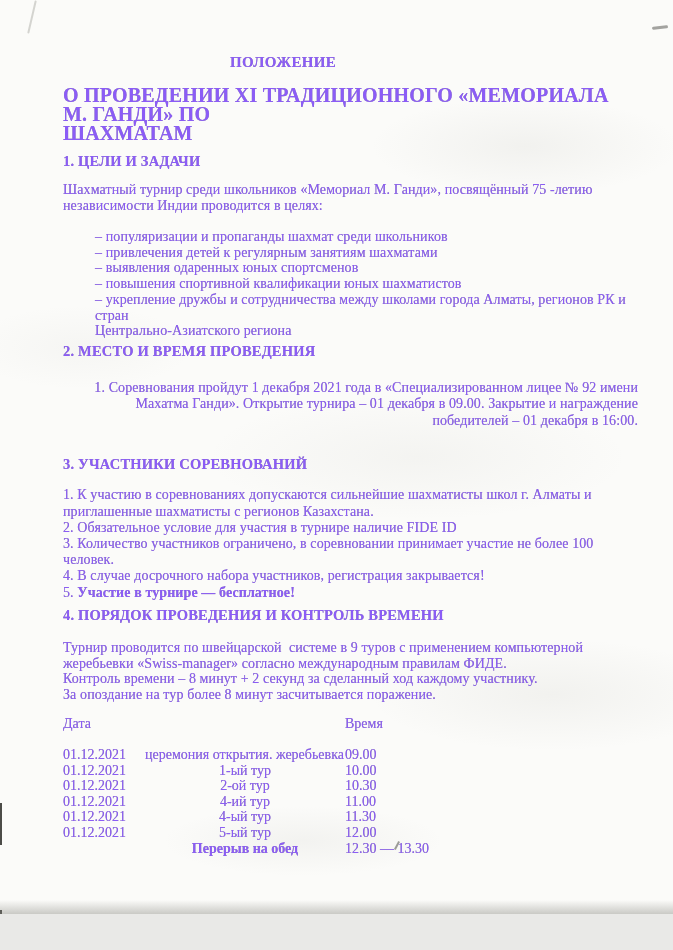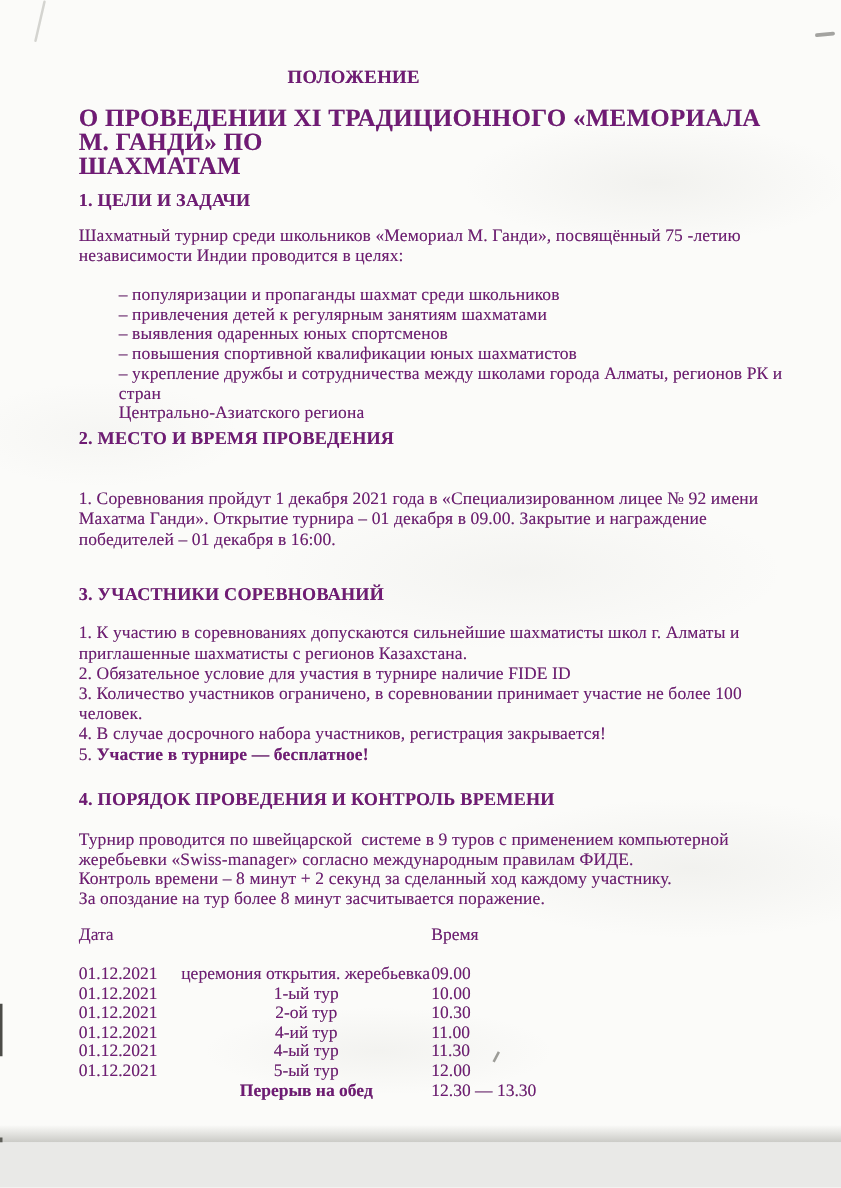--- a/index.html
+++ b/index.html
@@ -8,21 +8,21 @@
     background: #e9e9e7;
   }
   .page {
     position: relative;
     width: 673px;
     height: 914px;
     margin: 0 auto;
     background: #fbfbf9;
     overflow: hidden;
     font-family: "Liberation Serif", "DejaVu Serif", serif;
-    color: #701a75;
+    color: #8b5cf6;
     text-shadow: 0 0 0.5px rgba(40,40,40,0.45);
   }
   
   .page::before {
     content: "";
     position: absolute;
     inset: 0;
     pointer-events: none;
     background:
       radial-gradient(ellipse 220px 70px at 78% 16%, rgba(158,158,148,0.10), transparent 70%),
@@ -56,32 +56,32 @@
   .sec-heading {
     font-weight: bold;
     font-size: 14.5px;
     line-height: 17px;
     letter-spacing: 0.2px;
     white-space: pre-wrap;
   }
   .h-goals        { margin-top: 10px; }
   .h-venue        { margin-top: 4px; }
   .h-participants { margin-top: 27px; }
-  .h-format       { margin-top: 19px; }
+  .h-format       { margin-top: 6px; }
   .h-schedule     { margin-top: 18px; }
   .body-text {
     font-size: 14px;
     line-height: 16px;
     letter-spacing: 0.1px;
     white-space: pre-wrap;
   }
   .goals-intro   { margin-top: 12px; }
   .goals-list    { margin-top: 15px; margin-left: 32px; }
   .goals-list .body-text { line-height: 15.7px; }
-  .venue-para    { margin-top: 32px; line-height: 16.5px; }
+  .venue-para    { margin-top: 20px; line-height: 16.5px; text-align: right; }
   .rules-list    { margin-top: 14px; }
   .rules-list .body-text { line-height: 16.2px; }
   .format-para   { margin-top: 16px; line-height: 15.8px; }
   .bold { font-weight: bold; }
 
   
   .sched-header {
     display: flex;
     margin-top: 13px;
     font-size: 14px;

